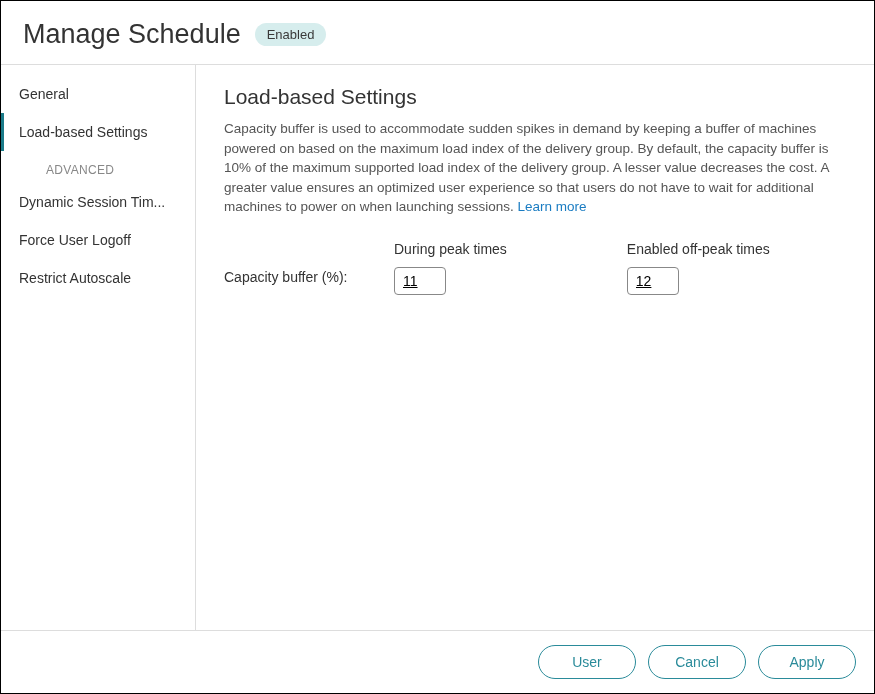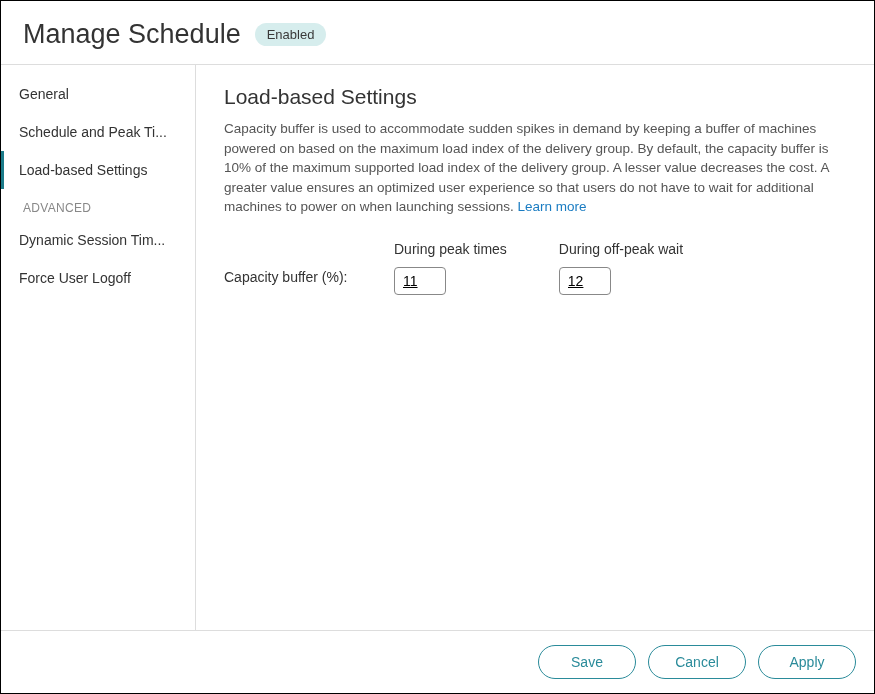--- a/index.html
+++ b/index.html
@@ -6,73 +6,73 @@
     body { font-family: -apple-system, BlinkMacSystemFont, "Segoe UI", Arial, sans-serif; background: #fff; }
     .window { width: 875px; height: 694px; border: 1px solid #000; background: #fff; display: flex; flex-direction: column; }
     .header { padding: 18px 22px 14px; display: flex; align-items: center; gap: 14px; border-bottom: 1px solid #ddd; }
     .header-title { font-size: 27px; font-weight: 400; color: #333; }
     .badge { background: #d6eded; color: #3a3a3a; padding: 4px 12px; border-radius: 14px; font-size: 13px; }
     .body { flex: 1; display: flex; overflow: hidden; }
     .sidebar { width: 195px; border-right: 1px solid #ddd; padding: 10px 0; position: relative; }
     .sidebar-item { padding: 11px 18px; font-size: 14px; color: #333; cursor: pointer; white-space: nowrap; overflow: hidden; text-overflow: ellipsis; position: relative; }
     .sidebar-item.active::before { content: ""; position: absolute; left: 0; top: 0; bottom: 0; width: 3px; background: #1a7b89; }
     .sidebar-item.active { font-weight: 400; }
-    .sidebar-heading { padding: 12px 22px 6px; font-size: 12px; color: #888; letter-spacing: 0.3px; }
+    .sidebar-heading { padding: 12px 22px 6px; font-size: 12px; color: #888; letter-spacing: 0.3px; margin-left: 23px; }
     .content { flex: 1; padding: 20px 28px; overflow: auto; }
     .content-title { font-size: 21px; color: #333; margin-bottom: 10px; font-weight: 400; }
     .description { font-size: 13.5px; color: #555; line-height: 1.45; margin-bottom: 24px; }
     .description a { color: #1a7cc2; text-decoration: none; }
     .form-row { display: flex; align-items: flex-start; }
     .form-label-col { width: 170px; font-size: 14px; color: #333; padding-top: 28px; }
-    .form-field-col { flex: 1; display: flex; gap: 52px; }
+    .form-field-col { flex: 1; display: flex; gap: 120px; }
     .field-group { display: flex; flex-direction: column; gap: 10px; }
     .field-header { font-size: 14px; color: #333; }
     .num-input { width: 52px; padding: 5px 8px; border: 1px solid #888; border-radius: 4px; font-size: 14px; text-align: left; text-decoration: underline; }
     .footer { border-top: 1px solid #ddd; padding: 14px 18px; display: flex; justify-content: flex-end; gap: 12px; }
     .btn { min-width: 98px; padding: 8px 18px; border: 1.5px solid #2a8b9a; background: #fff; color: #2a8b9a; border-radius: 20px; font-size: 14px; cursor: pointer; font-weight: 500; }
   </style>
 </head>
 <body>
 
 <div class="window">
   <div class="header">
     <div class="header-title">Manage Schedule</div>
     <div class="badge">Enabled</div>
   </div>
 
   <div class="body">
     <div class="sidebar">
       <div class="sidebar-item">General</div>
-      <div class="sidebar-item">Schedule and Peak Ti...</div>
       <div class="sidebar-item active">Load-based Settings</div>
       <div class="sidebar-heading">ADVANCED</div>
       <div class="sidebar-item">Dynamic Session Tim...</div>
       <div class="sidebar-item">Force User Logoff</div>
+      <div class="sidebar-item">Restrict Autoscale</div>
     </div>
 
     <div class="content">
       <div class="content-title">Load-based Settings</div>
       <div class="description">
         <span>Capacity buffer is used to accommodate sudden spikes in demand by keeping a buffer of machines powered on based on the maximum load index of the delivery group. By default, the capacity buffer is 10% of the maximum supported load index of the delivery group. A lesser value decreases the cost. A greater value ensures an optimized user experience so that users do not have to wait for additional machines to power on when launching sessions. </span><a href="#">Learn more</a>
       </div>
 
       <div class="form-row">
         <div class="form-label-col">Capacity buffer (%):</div>
         <div class="form-field-col">
           <div class="field-group">
             <div class="field-header">During peak times</div>
             <input class="num-input" type="text" value="11" style="">
           </div>
           <div class="field-group">
-            <div class="field-header">During off-peak wait</div>
+            <div class="field-header">Enabled off-peak times</div>
             <input class="num-input" type="text" value="12" style="">
           </div>
         </div>
       </div>
     </div>
   </div>
 
   <div class="footer">
-    <button class="btn">Save</button>
+    <button class="btn">User</button>
     <button class="btn">Cancel</button>
     <button class="btn">Apply</button>
   </div>
 </div>
 
 </body></html>

